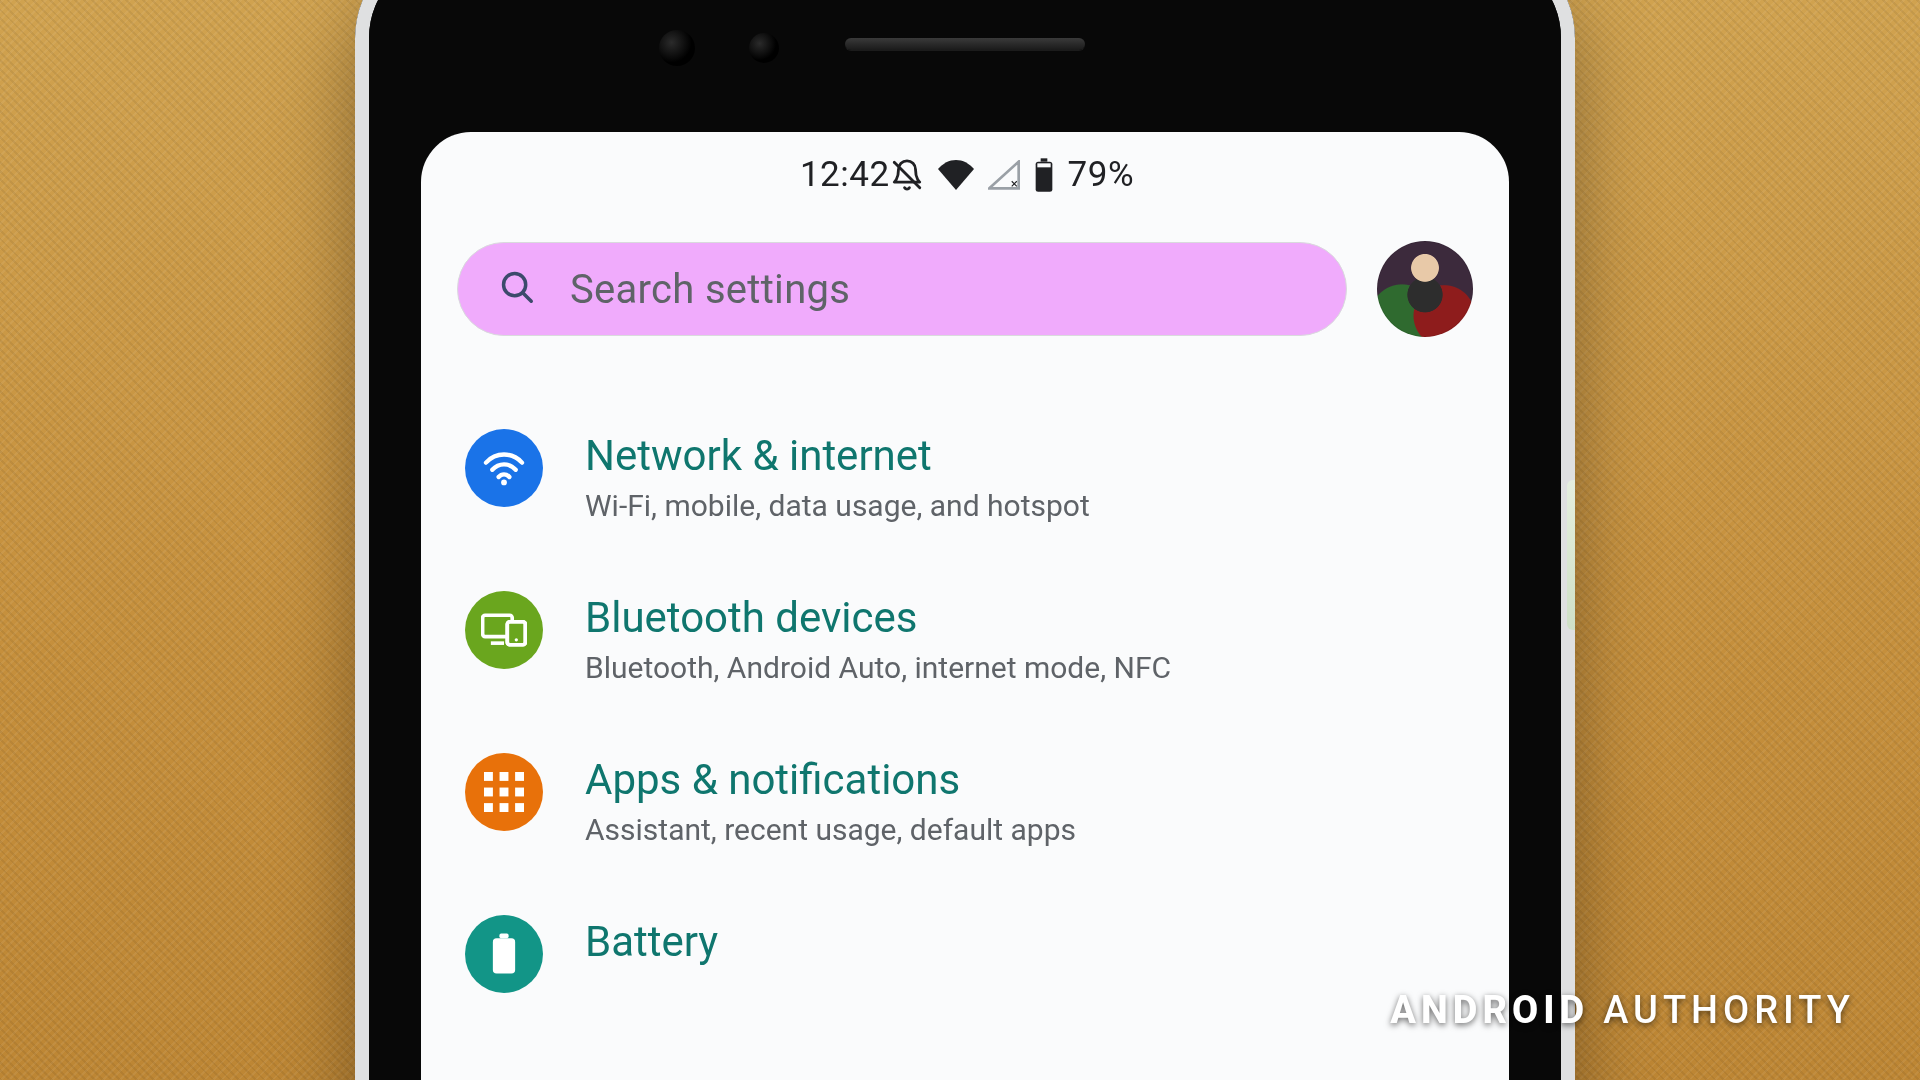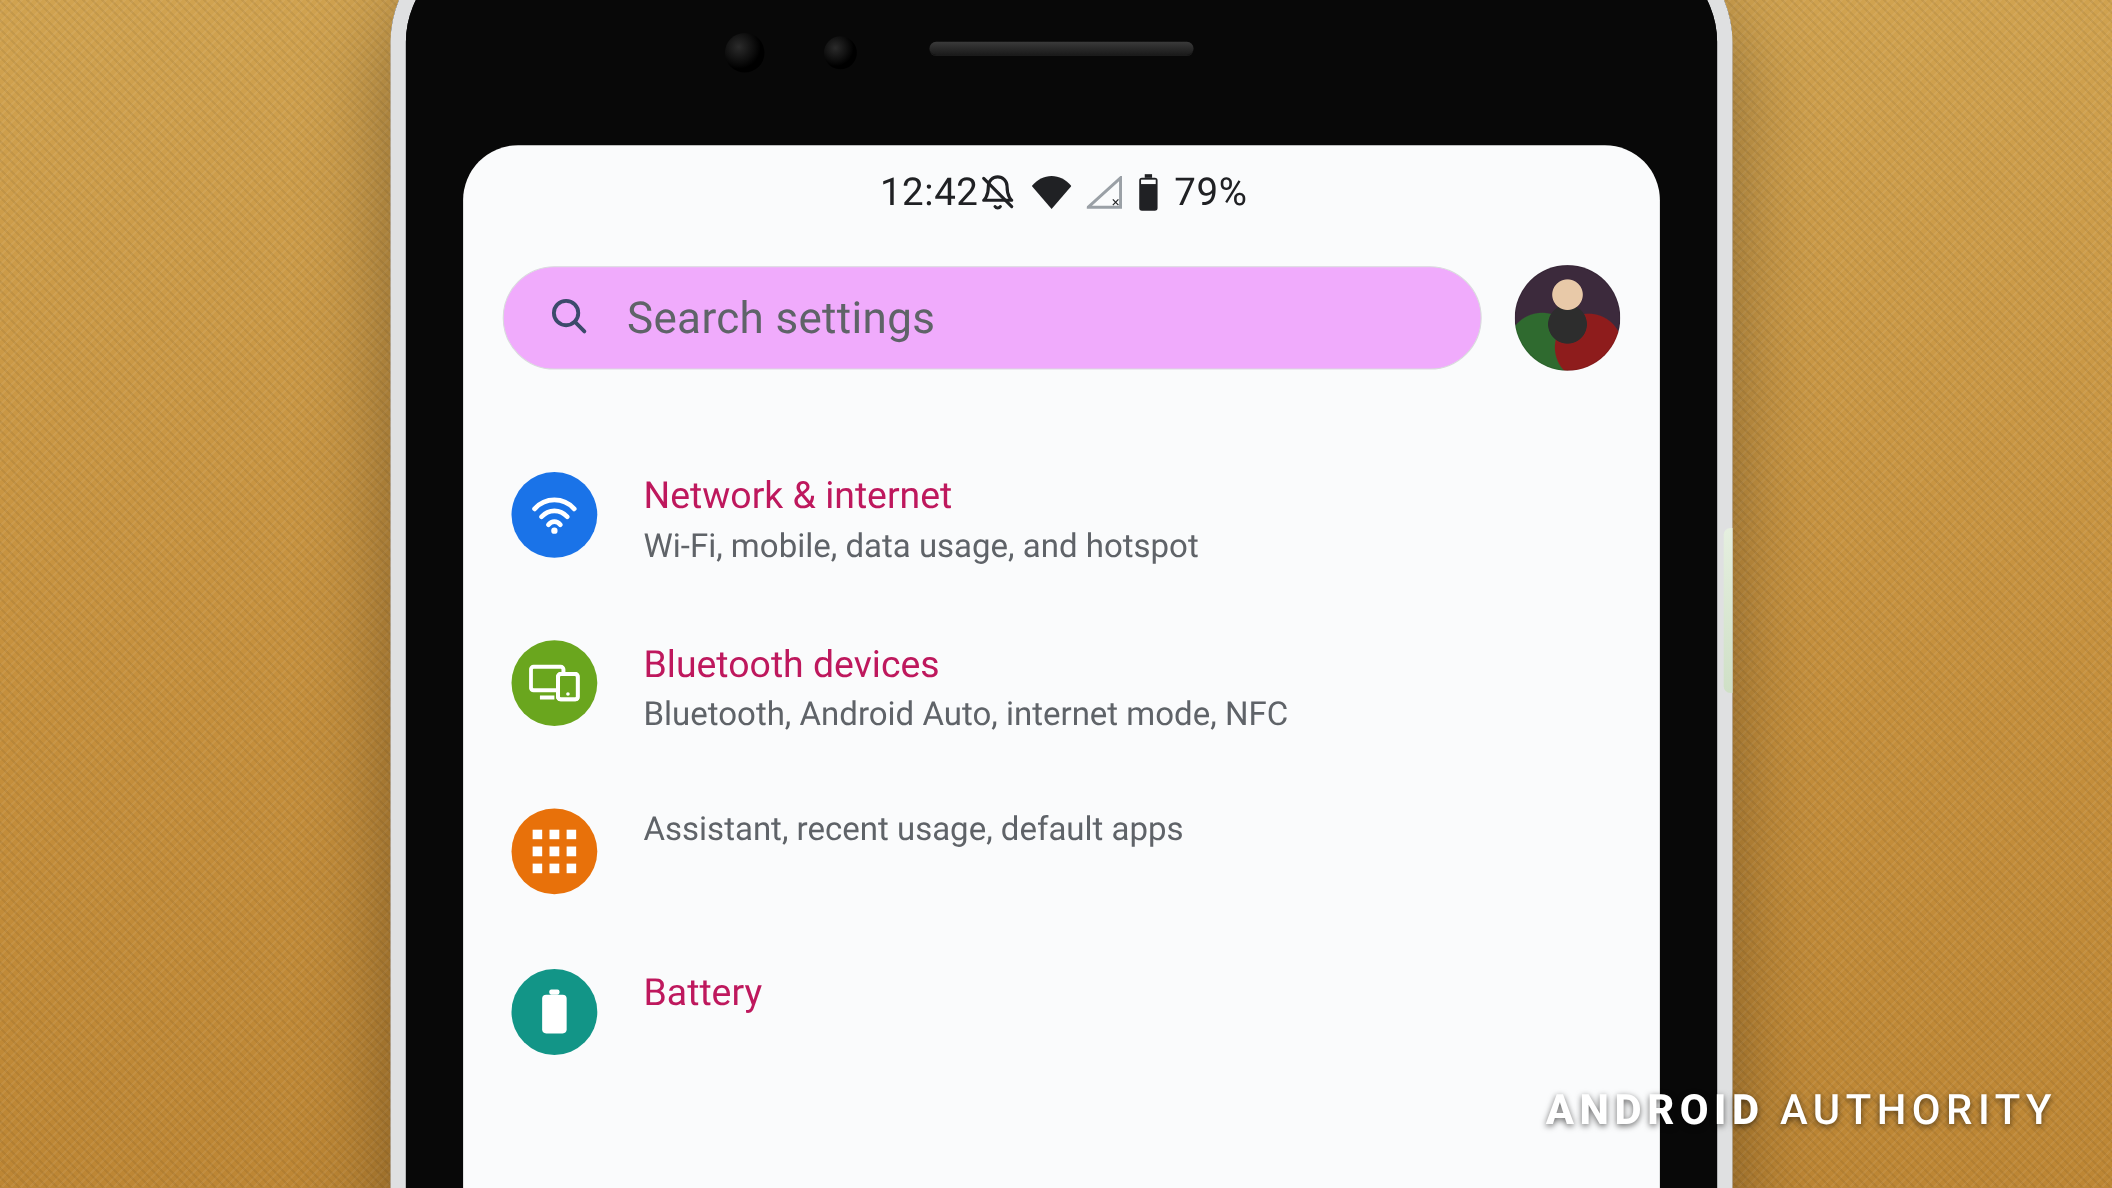--- a/index.html
+++ b/index.html
@@ -103,25 +103,25 @@
   .icon{
     width:78px;height:78px;border-radius:50%;
     display:flex;align-items:center;justify-content:center;
     flex:0 0 78px;color:#fff;
   }
   .icon.blue{background:#1a73e8;}
   .icon.green{background:#6aa61e;}
   .icon.orange{background:#e8710a;}
   .icon.teal{background:#129587;}
   .labels{display:flex;flex-direction:column;gap:8px;margin-top:2px;}
-  .ttl{font-size:34px;color:#be185d;}
+  .ttl{font-size:42px;color:#0f766e;}
   .sub{font-size:30px;color:#5f6368;}
   
   .wm{
-    position:absolute;right:50px;bottom:48px;
+    position:absolute;right:65px;bottom:48px;
     display:flex;align-items:center;gap:14px;
     color:#fff;font-size:38px;letter-spacing:5px;
     text-shadow:0 2px 6px rgba(0,0,0,.6);
     font-weight:500;
   }
   .wm .bold{font-weight:800;background:none;}
   .sidebtn{
     position:absolute;right:-8px;top:540px;width:16px;height:150px;
     background:linear-gradient(#e5efdf,#cfe0c6);border-radius:6px;
   }
@@ -225,20 +225,21 @@
                 <rect x="14" y="0" width="4" height="4"></rect>
                 <rect x="0" y="7" width="4" height="4"></rect>
                 <rect x="7" y="7" width="4" height="4"></rect>
                 <rect x="14" y="7" width="4" height="4"></rect>
                 <rect x="0" y="14" width="4" height="4"></rect>
                 <rect x="7" y="14" width="4" height="4"></rect>
                 <rect x="14" y="14" width="4" height="4"></rect>
               </svg>
           </div>
           <div class="labels">
+            <span class="ttl">Apps &amp; notifications</span>
             <span class="sub">Assistant, recent usage, default apps</span>
           </div>
         </div>
 
         <div class="item">
           <div class="icon teal">
             <svg width="26" height="42" viewBox="0 0 14 22" fill="#fff">
                 <rect x="4.5" y="0" width="5" height="2.5" rx="1"></rect>
                 <rect x="1" y="2.5" width="12" height="19" rx="2"></rect>
               </svg>

